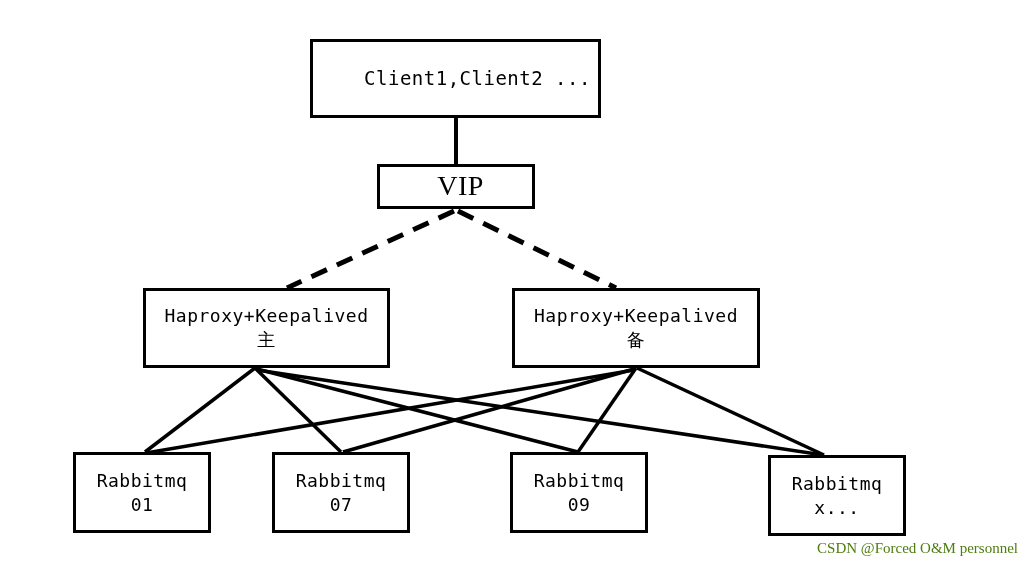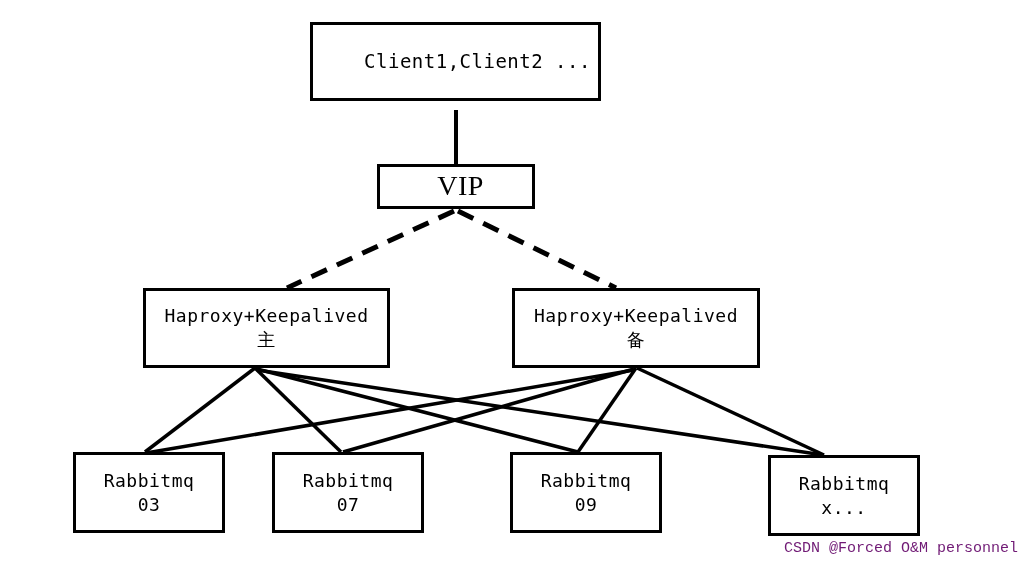--- a/index.html
+++ b/index.html
@@ -41,21 +41,21 @@
   }
   .node .line1,
   .node .line2 {
     display: block;
     white-space: pre;
     line-height: 1.32;
     letter-spacing: 0.5px;
   }
   #node-clients {
     left: 310px;
-    top: 22px;
+    top: 39px;
     width: 291px;
     height: 79px;
     font-size: 19px;
     padding-left: 44px;
   }
   #node-vip {
     left: 377px;
     top: 164px;
     width: 158px;
     height: 45px;
@@ -72,36 +72,36 @@
     font-size: 18px;
   }
   #node-haproxy-backup {
     left: 512px;
     top: 288px;
     width: 248px;
     height: 80px;
     font-size: 18px;
   }
   .rabbit-node {
-    width: 152px;
+    width: 138px;
     height: 81px;
     font-size: 18px;
     top: 452px;
   }
   #node-rabbitmq-01 { left: 73px; }
   #node-rabbitmq-02 { left: 272px; }
   #node-rabbitmq-03 { left: 510px; }
   #node-rabbitmq-x  { left: 768px; top: 455px; }
   #watermark {
     position: absolute;
     right: 12px;
     top: 540px;
-    font-family: Liberation Mono, monospace;
+    font-family: Liberation Serif, serif;
     font-size: 15px;
-    color: #701a75;
+    color: #4d7c0f;
     white-space: pre;
     z-index: 3;
   }
 </style>
 </head>
 <body>
 
 <div id="canvas">
 
   <svg id="edges" viewBox="0 0 1030 570" xmlns="http://www.w3.org/2000/svg">
@@ -134,21 +134,21 @@
     <span class="line2">主</span>
   </div>
 
   <div class="node" id="node-haproxy-backup">
     <span class="line1">Haproxy+Keepalived</span>
     <span class="line2">备</span>
   </div>
 
   <div class="node rabbit-node" id="node-rabbitmq-01">
     <span class="line1">Rabbitmq</span>
-    <span class="line2">03</span>
+    <span class="line2">01</span>
   </div>
 
   <div class="node rabbit-node" id="node-rabbitmq-02">
     <span class="line1">Rabbitmq</span>
     <span class="line2">07</span>
   </div>
 
   <div class="node rabbit-node" id="node-rabbitmq-03">
     <span class="line1">Rabbitmq</span>
     <span class="line2">09</span>

